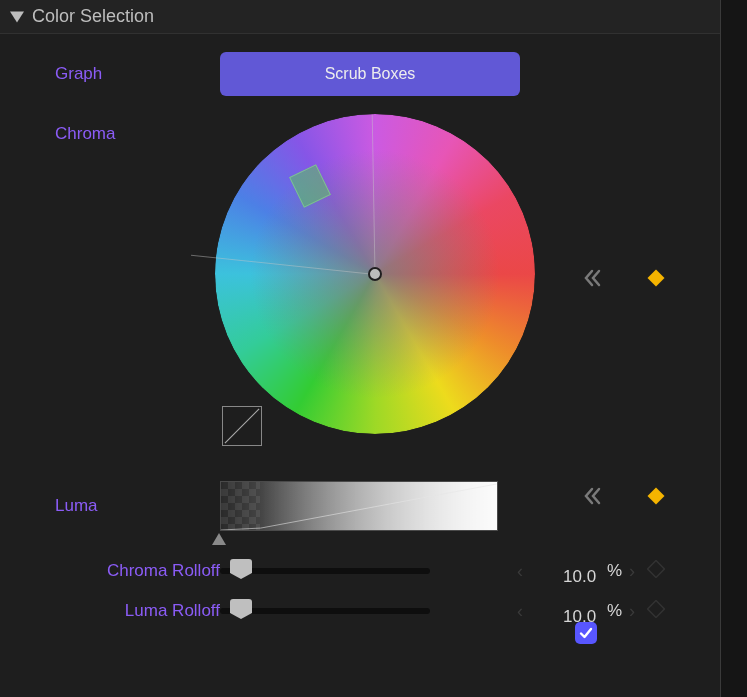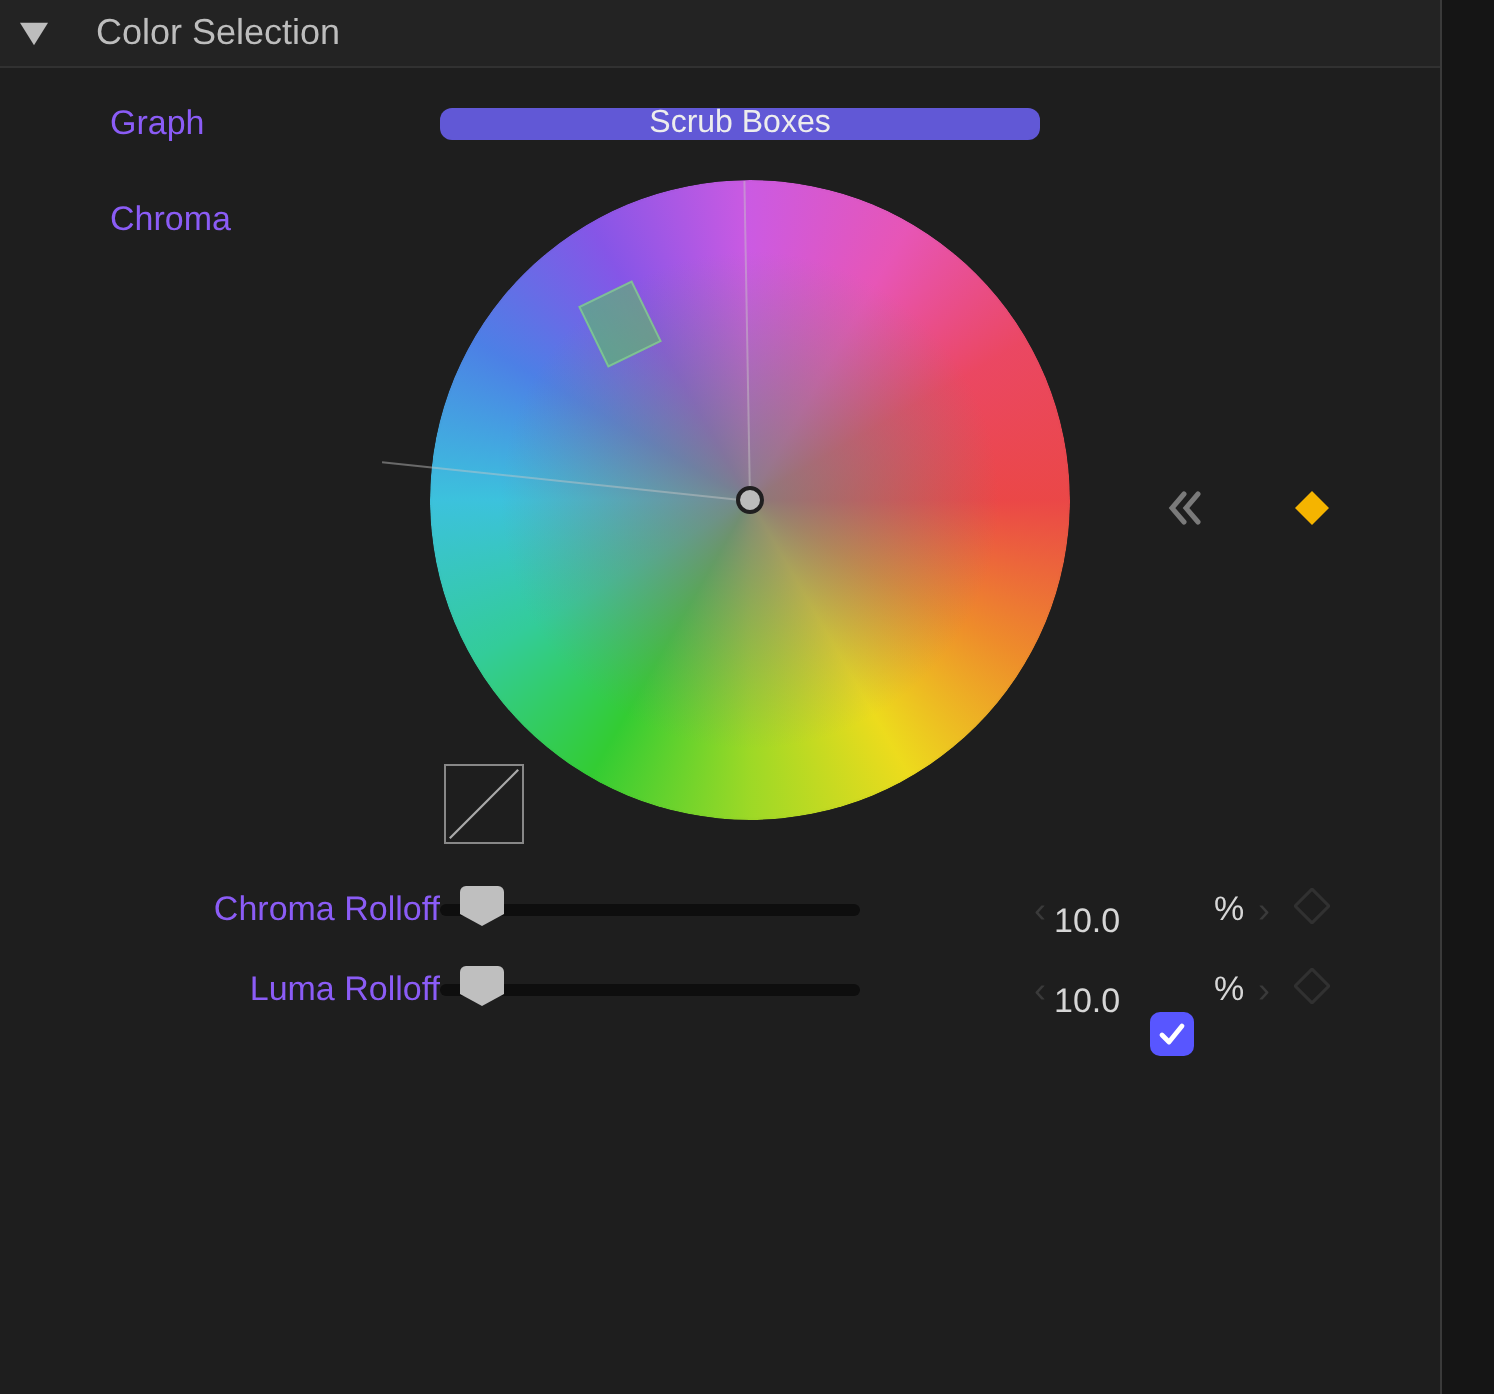--- a/index.html
+++ b/index.html
@@ -4,31 +4,31 @@
 <style>
   * { box-sizing: border-box; margin: 0; padding: 0; }
   html, body {
     width: 747px; height: 697px;
     background: #0f0f0f;
     font-family: "Helvetica Neue", Helvetica, Arial, sans-serif;
     font-size: 17px; color: #c9c9c9; overflow: hidden;
   }
   .panel { background: #1e1e1e; width: 720px; height: 697px; position: relative; }
   .side-gap { position:absolute; right:0; top:0; width:27px; height:100%; background:#151515; border-left:1px solid #3a3a3a; }
-  .header { display:flex; align-items:center; padding:6px 10px; border-bottom:1px solid #313131; background:#232323;gap:16px; }
+  .header { display:flex; align-items:center; padding:6px 10px; border-bottom:1px solid #313131; background:#232323; }
   .disclosure { margin-right:8px; display:inline-flex; }
   .h-title { color:#bdbdbd; font-size:18px; }
   .body { padding: 18px 30px 6px 55px; position:relative; }
   .row { display:flex; align-items:center; margin-bottom:18px; }
   .lbl { width:165px; color:#8b5cf6; font-size:17px; }
   .vcol { flex:1; display:flex; align-items:center; }
   .key { position:absolute; right:25px; }
   .reset { position:absolute; right:85px; }
 
-  .seg { display:flex; width:300px; height:16px; border-radius:6px; overflow:hidden; background:#3a3a3a; }
+  .seg { display:flex; width:300px; height:44px; border-radius:6px; overflow:hidden; background:#3a3a3a; }
   .seg div { flex:1; display:flex; align-items:center; justify-content:center; font-size:16px; color:#ededed; }
   .seg .active { background:#6158d6; }
   .seg .inactive { background:#3a3a3a; }
 
   .wheel-wrap { position:relative; width:320px; height:320px; margin-left:-5px; }
   .wheel {
     width:320px; height:320px; border-radius:50%;
     background: conic-gradient(from 90deg,
       hsl(0,80%,60%), hsl(30,85%,55%), hsl(55,85%,52%), hsl(80,70%,50%),
       hsl(120,60%,50%), hsl(160,60%,50%), hsl(190,70%,55%), hsl(220,75%,60%),
@@ -83,21 +83,21 @@
   }
 
   .sl-row{ margin-top:20px; margin-bottom:12px; align-items:center; position:relative;text-align:right;}
   .slider{ position:relative; width:210px; height:20px; margin-left:0;}
   .track{ position:absolute; left:0; right:0; top:50%; height:6px; margin-top:-3px; background:#0e0e0e; border-radius:3px;}
   .thumb{
     position:absolute; top:50%; width:22px; height:20px; margin-top:-12px;
     background:#bfbfbf; border-radius:3px;
     clip-path: polygon(0% 0%,100% 0%,100% 70%,50% 100%,0% 70%);
   }
-  .valtxt{ position:absolute; left:472px; color:#d6d6d6; font-size:17px;margin-top:12px;}
+  .valtxt{ position:absolute; left:508px; color:#d6d6d6; font-size:17px;margin-top:12px;}
   .pct{ position:absolute; left:552px; color:#d6d6d6;}
   .chev{ position:absolute; color:#3a3a3a; font-size:18px; top:0;}
   .chev.l{ left:462px;} .chev.r{ left:574px;}
 
   .key-dis{ opacity:.18;}
   .checkbox{
     width:22px; height:22px; border-radius:5px; background:#5856ff;
     display:flex; align-items:center; justify-content:center;
     position:absolute; left:520px;
   }
@@ -151,20 +151,43 @@
             <path d="M9 2 L3 9 L9 16 M16 2 L10 9 L16 16" stroke="#7a7a7a" stroke-width="2.5" fill="none" stroke-linecap="round"></path>
           </svg>
       </span>
       <span class="key">
         <svg width="18" height="18" viewBox="0 0 18 18">
             <rect x="3" y="3" width="12" height="12" transform="rotate(45 9 9)" fill="#f5b400"></rect>
           </svg>
       </span>
     </div>
 
+    <div class="row lumarow" style="height:70px;">
+      <div class="lbl">Luma</div>
+      <div class="vcol">
+        <div class="luma-wrap">
+          <div class="luma-bar">
+            <svg class="luma-diag" viewBox="0 0 278 50" preserveAspectRatio="none">
+              <path d="M0 50 L40 48 L278 2" stroke="rgba(230,230,230,.6)" stroke-width="1" fill="none"></path>
+            </svg>
+          </div>
+          <div class="luma-tri"></div>
+        </div>
+      </div>
+      <span class="reset">
+        <svg width="22" height="18" viewBox="0 0 22 18">
+            <path d="M9 2 L3 9 L9 16 M16 2 L10 9 L16 16" stroke="#7a7a7a" stroke-width="2.5" fill="none" stroke-linecap="round"></path>
+          </svg>
+      </span>
+      <span class="key">
+        <svg width="18" height="18" viewBox="0 0 18 18">
+            <rect x="3" y="3" width="12" height="12" transform="rotate(45 9 9)" fill="#f5b400"></rect>
+          </svg>
+      </span>
+    </div>
 
     <div class="row sl-row">
       <div class="lbl">Chroma Rolloff</div>
       <div class="vcol">
         <div class="slider">
           <div class="track"></div>
           <div class="thumb" style="left:10px;"></div>
         </div>
       </div>
       <span class="chev l">‹</span>

